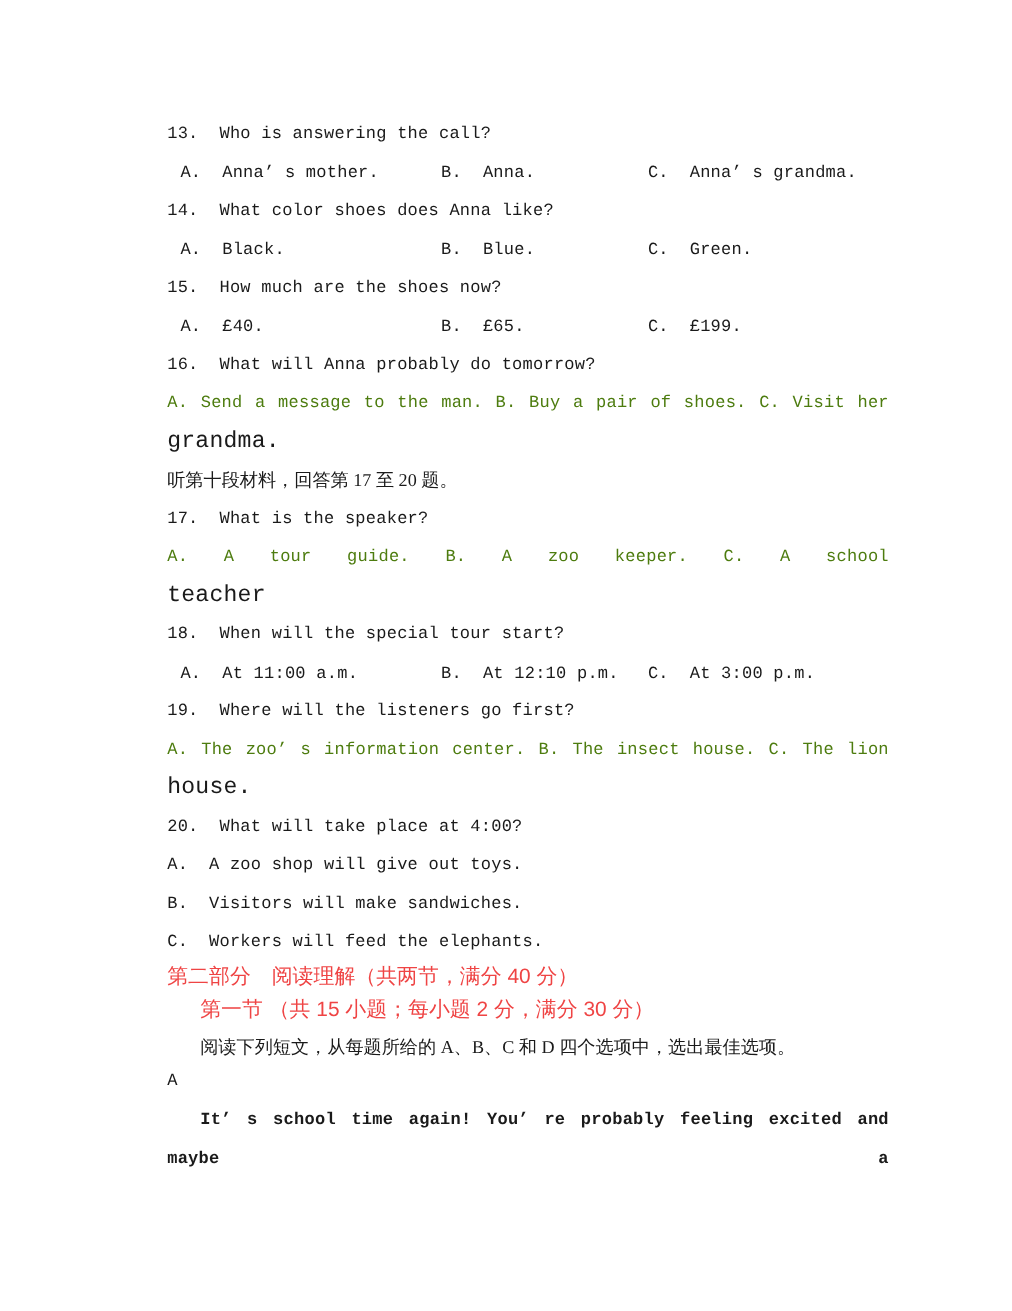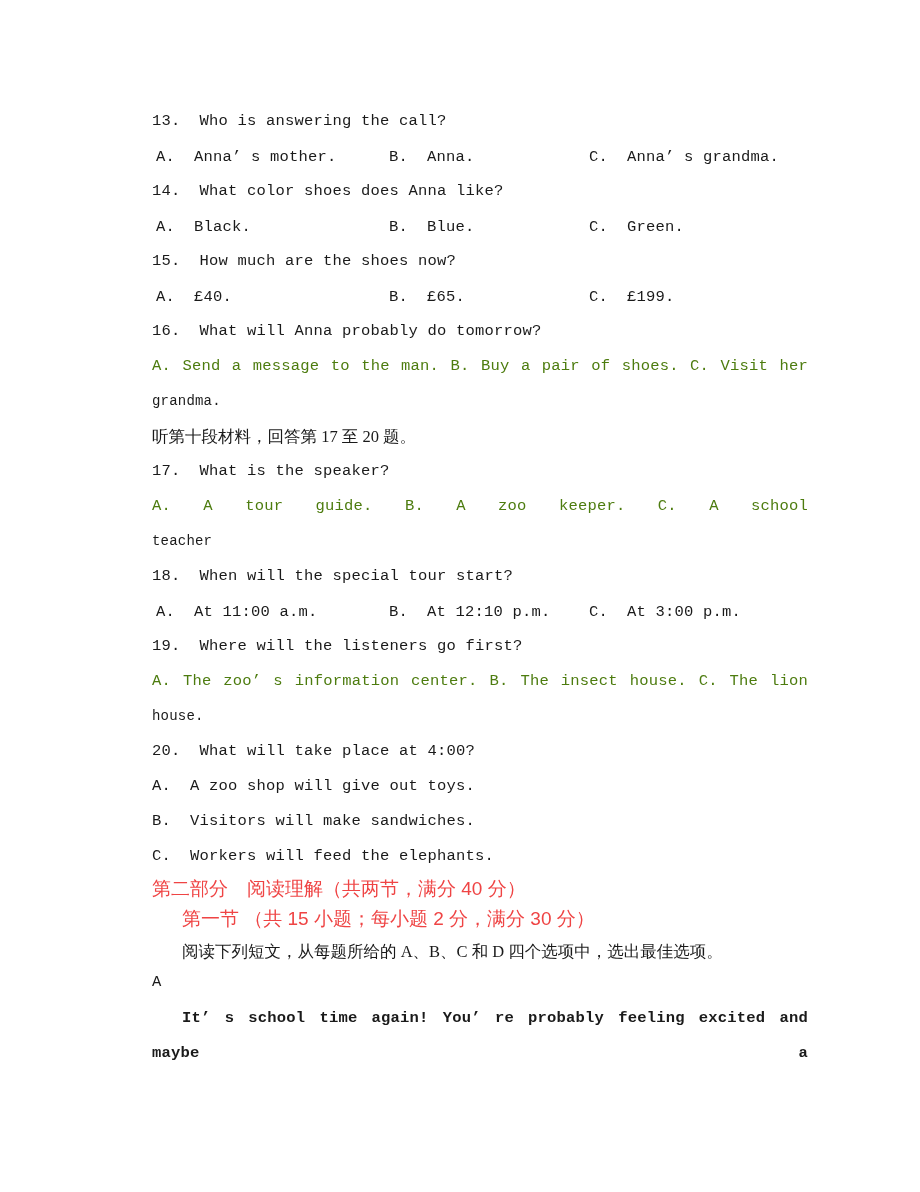--- a/index.html
+++ b/index.html
@@ -48,38 +48,38 @@
   .opts > span {
     position: absolute;
     top: 50%;
     transform: translateY(-50%);
     font-family: "Liberation Mono", "DejaVu Sans Mono", monospace;
     font-size: 15.5px;
     color: #1a1a1a;
     white-space: pre;
     letter-spacing: 0.2px;
   }
-  .col-a { left: 4px; }
-  .col-b { left: 237px; }
+  .col-a { left: 12px; }
+  .col-b { left: 249px; }
   .col-c { left: 437px; }
 
   
   .opts-just {
     font-family: "Liberation Mono", "DejaVu Sans Mono", monospace;
     font-size: 15.5px;
     color: #4d7c0f;
     line-height: 35px;
     text-align: justify;
     text-align-last: justify;
     white-space: normal;
     letter-spacing: 0.2px;
   }
   .cont {
     font-family: "Liberation Mono", "DejaVu Sans Mono", monospace;
-    font-size: 14px;
+    font-size: 21px;
     color: #1a1a1a;
     line-height: 35px;
     white-space: pre;
     letter-spacing: 0.2px;
   }
 
   
   .cn {
     font-family: "Liberation Serif", "DejaVu Serif", serif;
     font-size: 16.5px;

